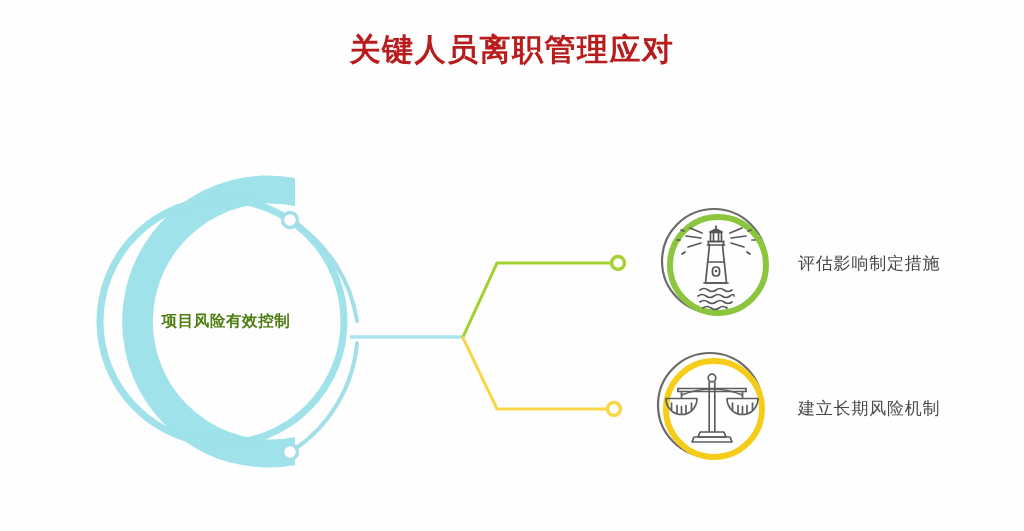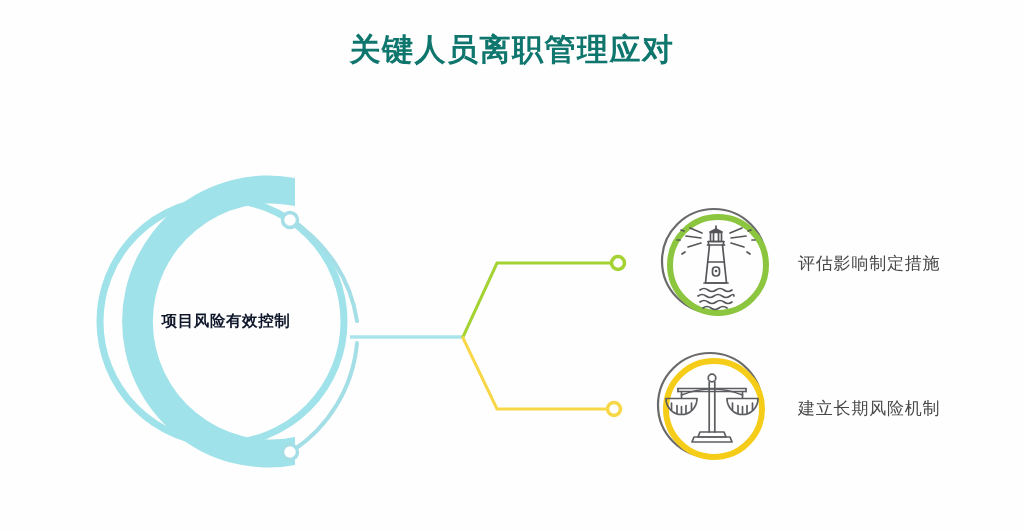--- a/index.html
+++ b/index.html
@@ -19,41 +19,41 @@
     overflow: hidden;
   }
   #page-title {
     position: absolute;
     left: 0;
     top: 28px;
     width: 1024px;
     text-align: center;
     font-size: 31px;
     font-weight: bold;
-    color: #0f766e;
+    color: #b91c1c;
     letter-spacing: 1.5px;
     line-height: 44px;
     white-space: nowrap;
   }
   .diagram-svg {
     position: absolute;
     left: 0;
     top: 0;
     width: 1024px;
     height: 531px;
   }
   .hub-label {
     position: absolute;
     left: 96px;
     top: 310px;
     width: 260px;
     text-align: center;
     font-size: 15.5px;
     font-weight: bold;
-    color: #0f172a;
+    color: #4d7c0f;
     letter-spacing: 0.6px;
     line-height: 22px;
     white-space: nowrap;
   }
   .branch-label {
     position: absolute;
     left: 798px;
     width: 230px;
     font-size: 17px;
     color: #484848;

